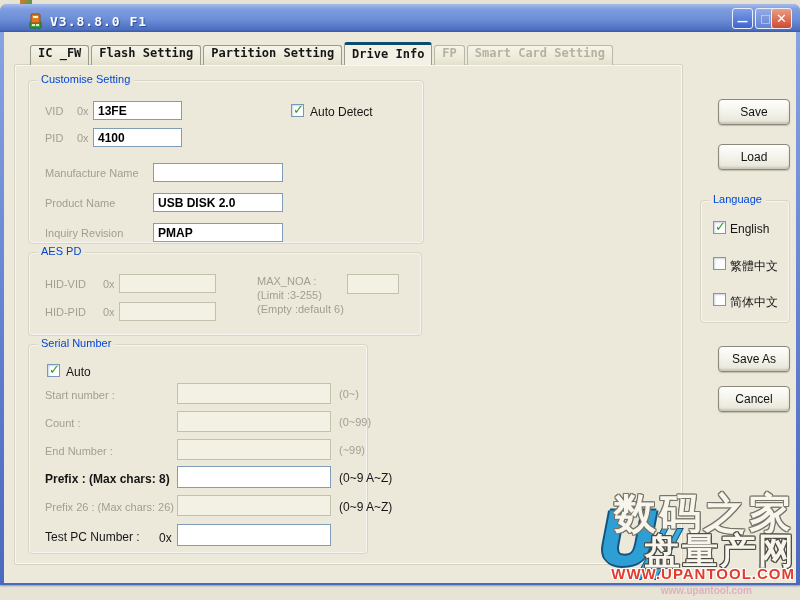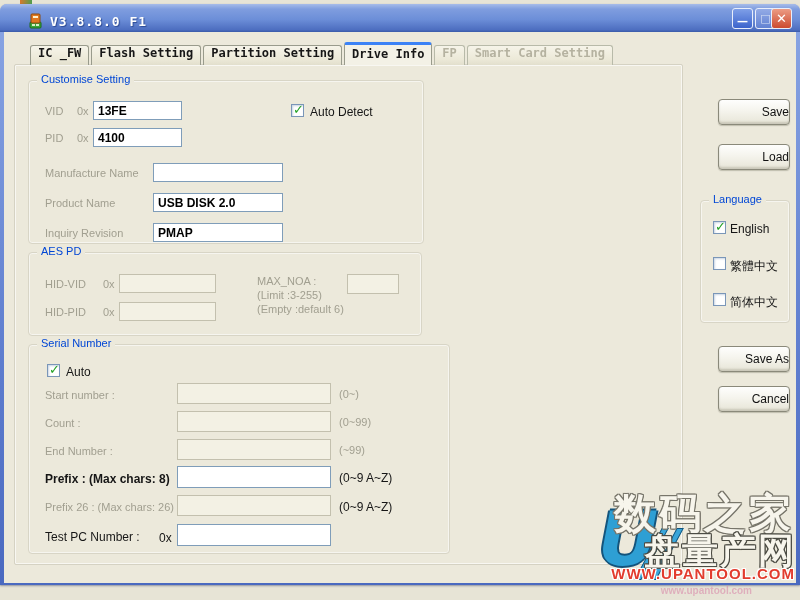--- a/index.html
+++ b/index.html
@@ -26,21 +26,21 @@
   .winbtn.close { left:771px; background:linear-gradient(180deg,#ec9c84,#cc4b31); font-size:13px; }
 
   .client { position:absolute; left:4px; top:32px; width:792px; height:551px; background:#ece9db; }
 
   
   .tabrow { position:absolute; left:30px; top:42px; height:23px; display:flex; align-items:flex-end; z-index:3; }
   .tab { height:20px; line-height:18px; padding:0 7px; margin-right:2px;
     background:linear-gradient(180deg,#f6f4e9 0%,#ece9d8 70%,#e2dfcd 100%);
     border:1px solid #999b8c; border-bottom:none; border-radius:3px 3px 0 0;
     font:bold 12px "DejaVu Sans Mono", monospace; color:#171717; }
-  .tab.active { height:23px; line-height:19px; background:#f3f1e6; border-top:3px solid #3b82f6; z-index:4; }
+  .tab.active { height:23px; line-height:19px; background:#f3f1e6; border-top:3px solid #0c4a6e; z-index:4; }
   .tab.disabled { color:#b5b2a0; border-color:#b8baa9; }
   .tabpanel { position:absolute; left:14px; top:64px; width:669px; height:501px;
     border:1px solid #d5d2c3; border-radius:2px; box-shadow:inset 0 0 0 1px rgba(255,255,255,.65); z-index:1; }
 
   
   .group { position:absolute; border:1px solid #d8d5c6; border-radius:4px;
     box-shadow:inset 0 0 0 1px rgba(255,255,255,.55); z-index:2; }
   .gtitle { position:absolute; top:-8px; left:8px; background:#ece9db; padding:0 4px;
     font-size:11px; color:#0046d5; white-space:nowrap; }
 
@@ -50,21 +50,21 @@
     font:bold 12px "Liberation Sans", sans-serif; color:#000; padding:1px 4px; outline:none; }
   .field.dis { border-color:#c3c0ae; background:#f3f1e4; }
 
   .cb { position:absolute; width:13px; height:13px; background:#fff; border:1px solid #7a96b8;
     box-shadow:inset 1px 1px 2px rgba(122,150,184,.4); }
   .cb .check-glyph { position:absolute; left:1px; top:-3px; color:#23a123; font:bold 13px "DejaVu Sans", sans-serif; }
 
   .xp-btn { position:absolute; width:72px; height:26px; border:1px solid #8a897a; border-radius:4px;
     background:linear-gradient(180deg,#fefefd 0%,#f5f4ed 45%,#e7e5d7 100%);
     box-shadow:inset 0 -2px 2px rgba(158,156,138,.4), 0 1px 1px rgba(110,108,92,.35);
-    font:12px "Liberation Sans", sans-serif; color:#111; text-align:right; line-height:24px; z-index:2; }
+    font:12px "Liberation Sans", sans-serif; color:#111; text-align:center; line-height:24px; z-index:2; }
 
   
   .wm { position:absolute; z-index:9; white-space:nowrap; }
   .wm-name1 { right:6px; top:486px; font:bold 42px "DejaVu Sans", sans-serif; color:#f7f5ec; letter-spacing:3px;
     text-shadow:1px 0 #77756a,-1px 0 #77756a,0 1px #77756a,0 -1px #77756a,1px 1px #77756a,-1px -1px #77756a,1px -1px #77756a,-1px 1px #77756a; }
   .wm-name2 { right:4px; top:527px; font:bold 36px "DejaVu Sans", sans-serif; color:#f7f5ec; letter-spacing:2px;
     text-shadow:1px 0 #4c4c44,-1px 0 #4c4c44,0 1px #4c4c44,0 -1px #4c4c44,1px 1px #4c4c44,-1px -1px #4c4c44,1px -1px #4c4c44,-1px 1px #4c4c44; }
   .wm-logo { left:598px; top:496px; font:bold italic 74px "DejaVu Sans", sans-serif; color:#2e9fd4;
     text-shadow:2px 0 #14547c,-2px 0 #14547c,0 2px #14547c,0 -2px #14547c; }
   .wm-slash { position:absolute; width:7px; height:52px; background:#3aa6da; transform:skewX(-28deg);
@@ -132,21 +132,21 @@
     <input class="field dis" style="left: 90px; top: 21px; width: 97px; height: 19px;" value="">
     <span class="lbl" style="left:16px; top:53px;">HID-PID</span>
     <span class="lbl" style="left:74px; top:53px;">0x</span>
     <input class="field dis" style="left: 90px; top: 49px; width: 97px; height: 19px;" value="">
     <span class="lbl" style="left:228px; top:22px;">MAX_NOA :</span>
     <span class="lbl" style="left:228px; top:36px;">(Limit :3-255)</span>
     <span class="lbl" style="left:228px; top:50px;">(Empty :default 6)</span>
     <input class="field dis" style="left: 318px; top: 21px; width: 52px; height: 20px;" value="">
   </div>
 
-  <div class="group" style="left:28px; top:344px; width:422px; height:210px;">
+  <div class="group" style="left:28px; top:344px; width:340px; height:210px;">
     <span class="gtitle">Serial Number</span>
     <span class="cb" style="left:18px; top:19px;">
         <span class="check-glyph">✓</span>
       </span>
     <span class="lbl dark" style="left:37px; top:20px;">Auto</span>
 
     <span class="lbl" style="left:16px; top:44px;">Start number :</span>
     <input class="field dis" style="left: 148px; top: 38px; width: 154px; height: 21px;" value="">
     <span class="lbl" style="left:310px; top:43px;">(0~)</span>
 

